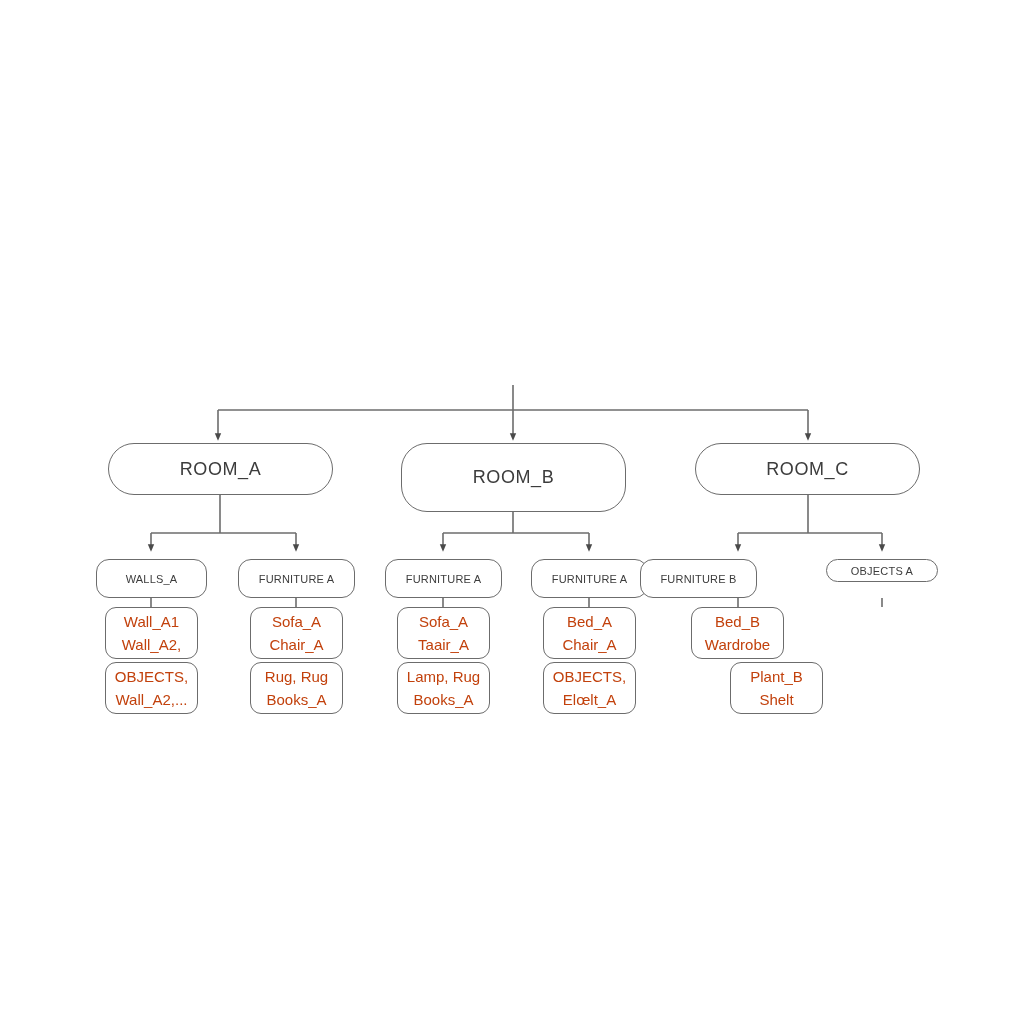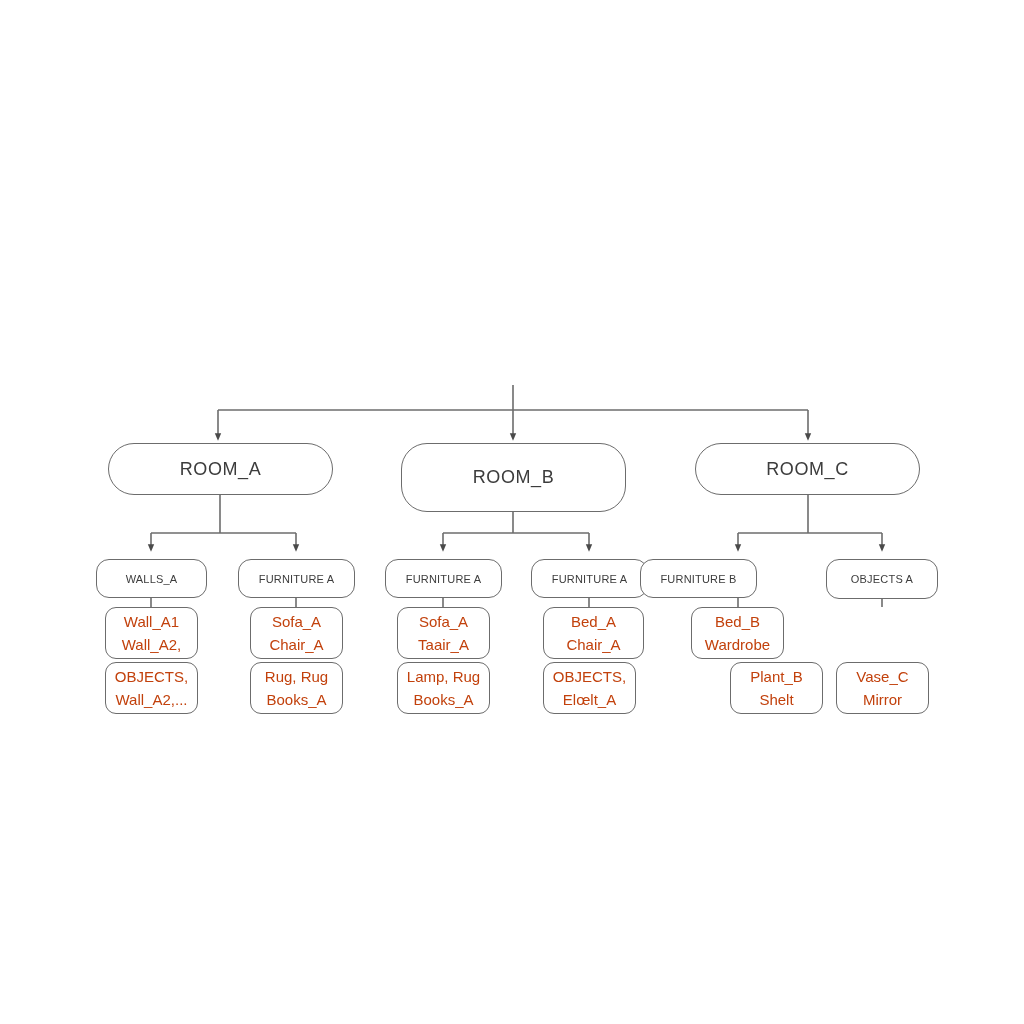--- a/index.html
+++ b/index.html
@@ -134,21 +134,21 @@
   </div>
   <div class="node node-cat" style="left:385px; top:559px; width:117px; height:39px;">
     <span class="leaf-line">FURNITURE A</span>
   </div>
   <div class="node node-cat" style="left:531px; top:559px; width:117px; height:39px;">
     <span class="leaf-line">FURNITURE A</span>
   </div>
   <div class="node node-cat" style="left:640px; top:559px; width:117px; height:39px;">
     <span class="leaf-line">FURNITURE B</span>
   </div>
-  <div class="node node-cat" style="left:826px; top:559px; width:112px; height:40px;">
+  <div class="node node-cat" style="left:826px; top:559px; width:112px; height:23px;">
     <span class="leaf-line">OBJECTS A</span>
   </div>
 
   <div class="node node-leaf" style="left:105px; top:607px; width:93px; height:52px;">
     <span class="leaf-line">Wall_A1</span>
     <span class="leaf-line">Wall_A2,</span>
   </div>
   <div class="node node-leaf" style="left:105px; top:662px; width:93px; height:52px;">
     <span class="leaf-line">OBJECTS,</span>
     <span class="leaf-line">Wall_A2,...</span>
@@ -165,36 +165,32 @@
 
   <div class="node node-leaf" style="left:397px; top:607px; width:93px; height:52px;">
     <span class="leaf-line">Sofa_A</span>
     <span class="leaf-line">Taair_A</span>
   </div>
   <div class="node node-leaf" style="left:397px; top:662px; width:93px; height:52px;">
     <span class="leaf-line">Lamp, Rug</span>
     <span class="leaf-line">Books_A</span>
   </div>
 
-  <div class="node node-leaf" style="left:543px; top:607px; width:101px; height:52px;">
+  <div class="node node-leaf" style="left:543px; top:607px; width:93px; height:52px;">
     <span class="leaf-line">Bed_A</span>
     <span class="leaf-line">Chair_A</span>
   </div>
   <div class="node node-leaf" style="left:543px; top:662px; width:93px; height:52px;">
     <span class="leaf-line">OBJECTS,</span>
     <span class="leaf-line">Elœlt_A</span>
   </div>
 
   <div class="node node-leaf" style="left:691px; top:607px; width:93px; height:52px;">
     <span class="leaf-line">Bed_B</span>
     <span class="leaf-line">Wardrobe</span>
   </div>
   <div class="node node-leaf" style="left:730px; top:662px; width:93px; height:52px;">
     <span class="leaf-line">Plant_B</span>
     <span class="leaf-line">Shelt</span>
   </div>
 
-  <div class="node node-leaf" style="left:836px; top:662px; width:93px; height:52px;">
-    <span class="leaf-line">Vase_C</span>
-    <span class="leaf-line">Mirror</span>
-  </div>
 
 </div>
 
 </body></html>

